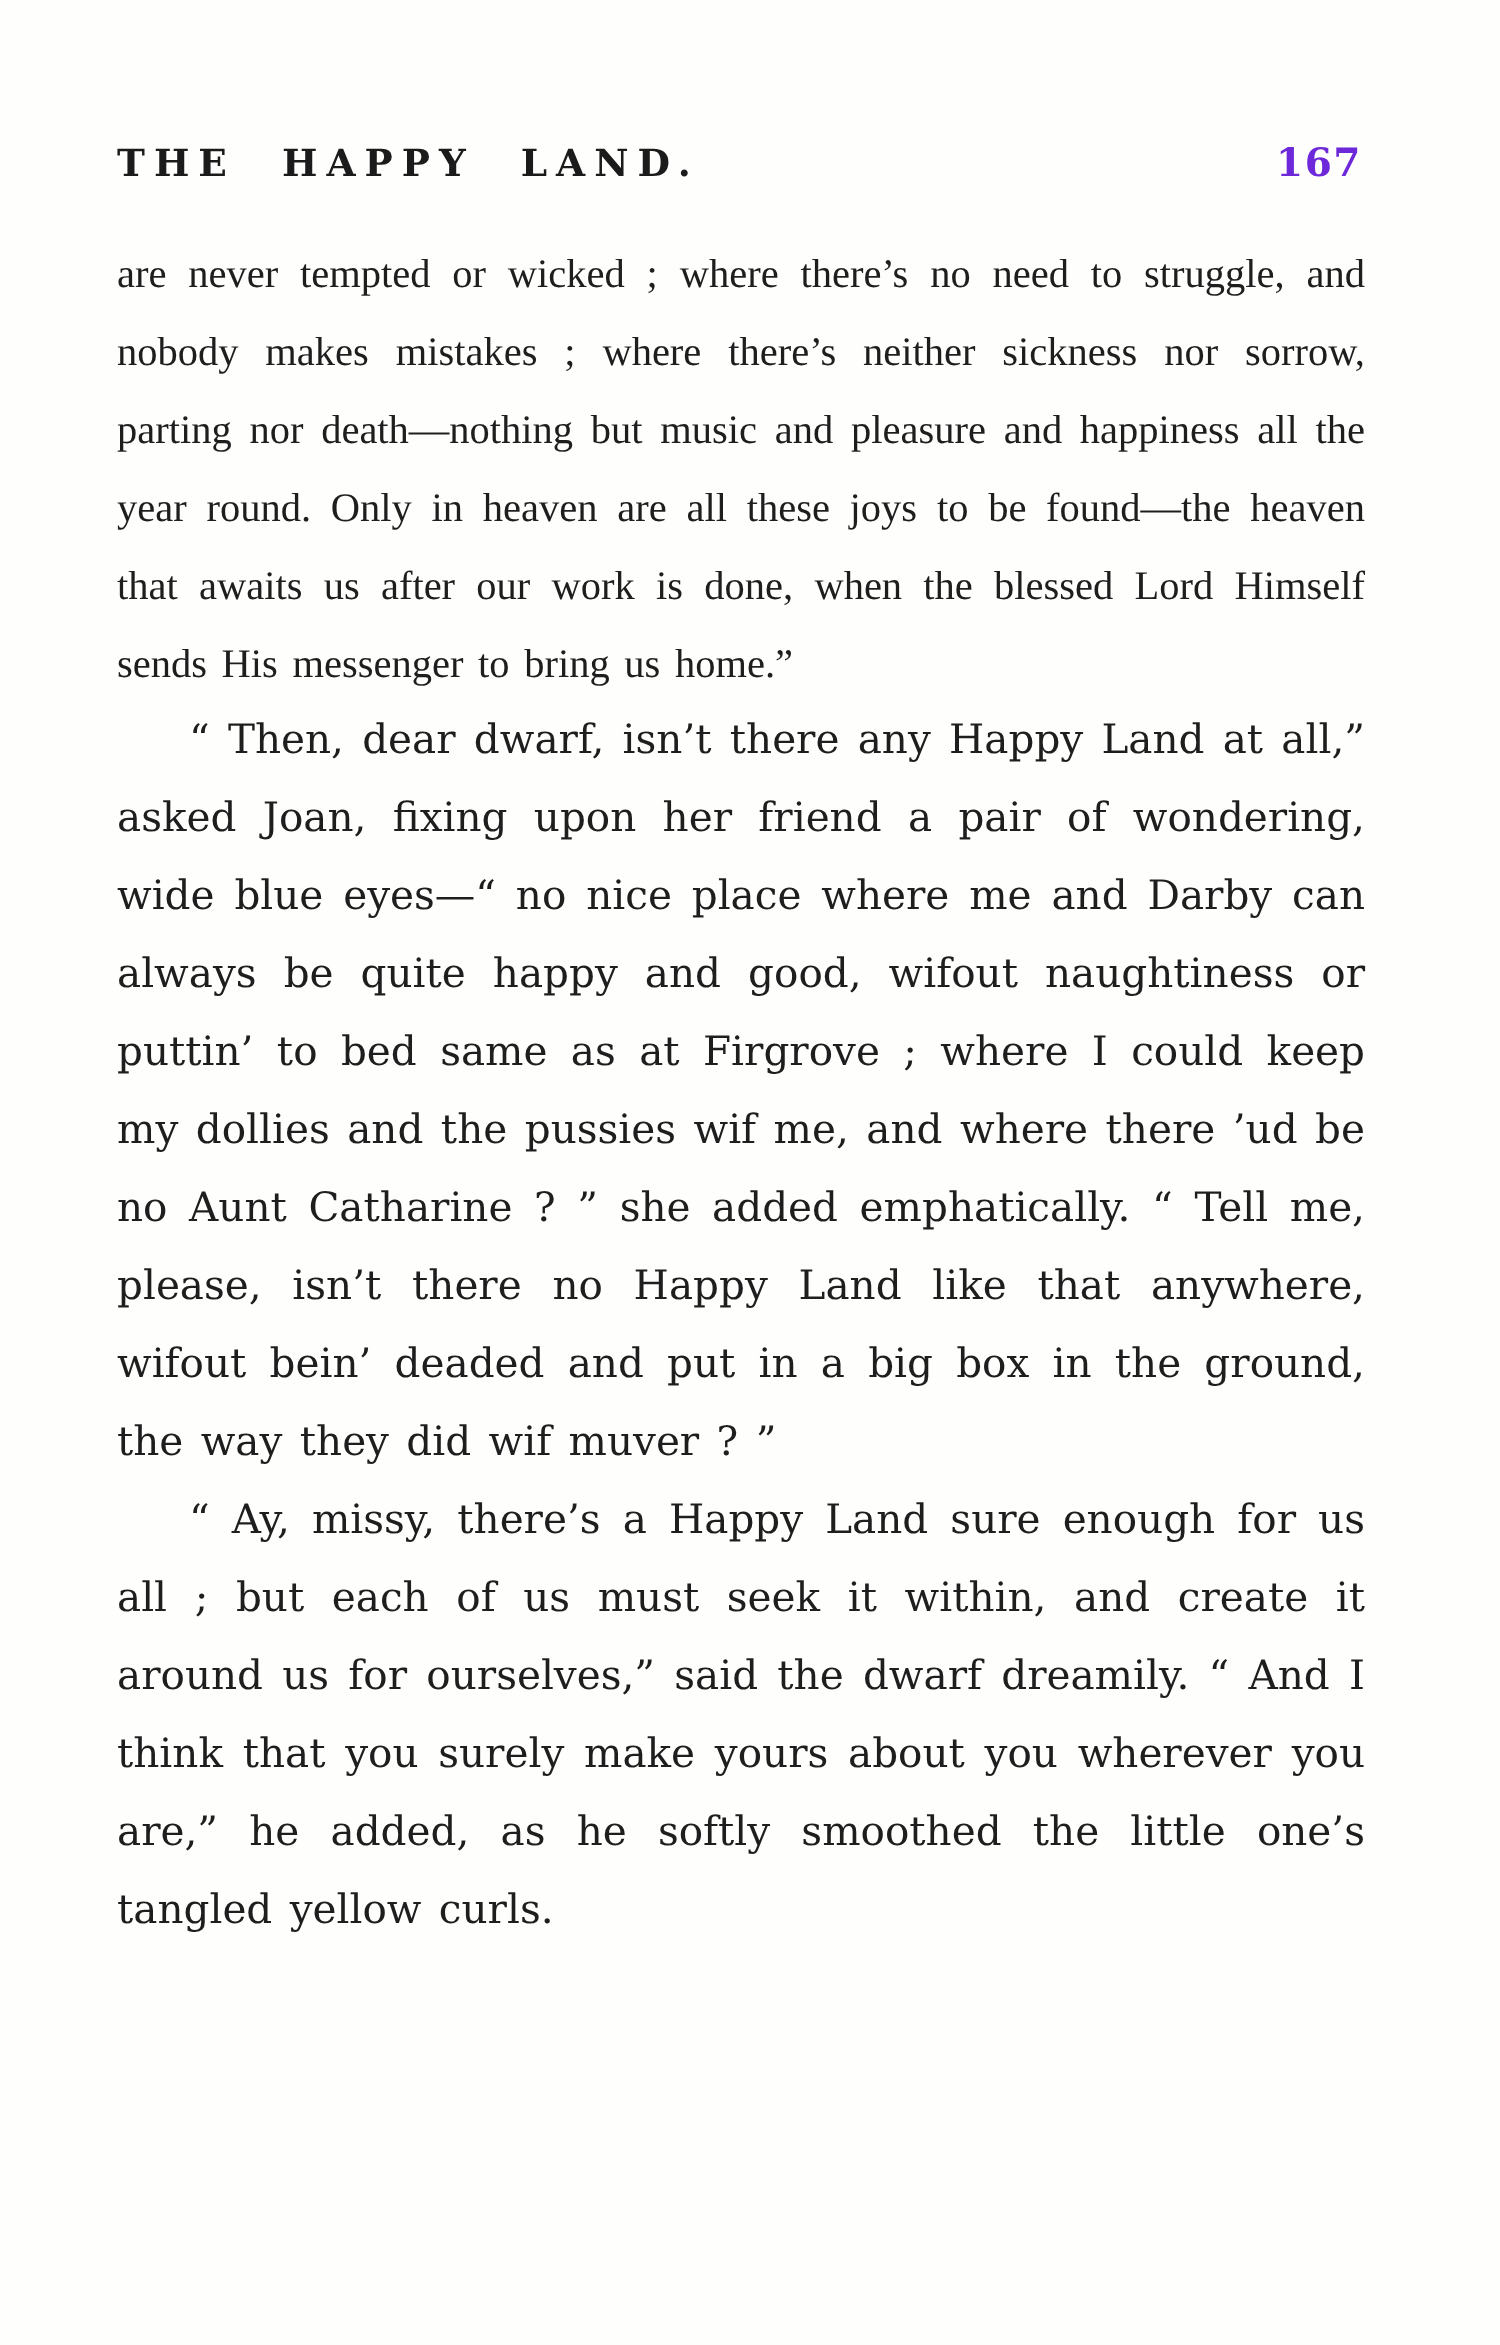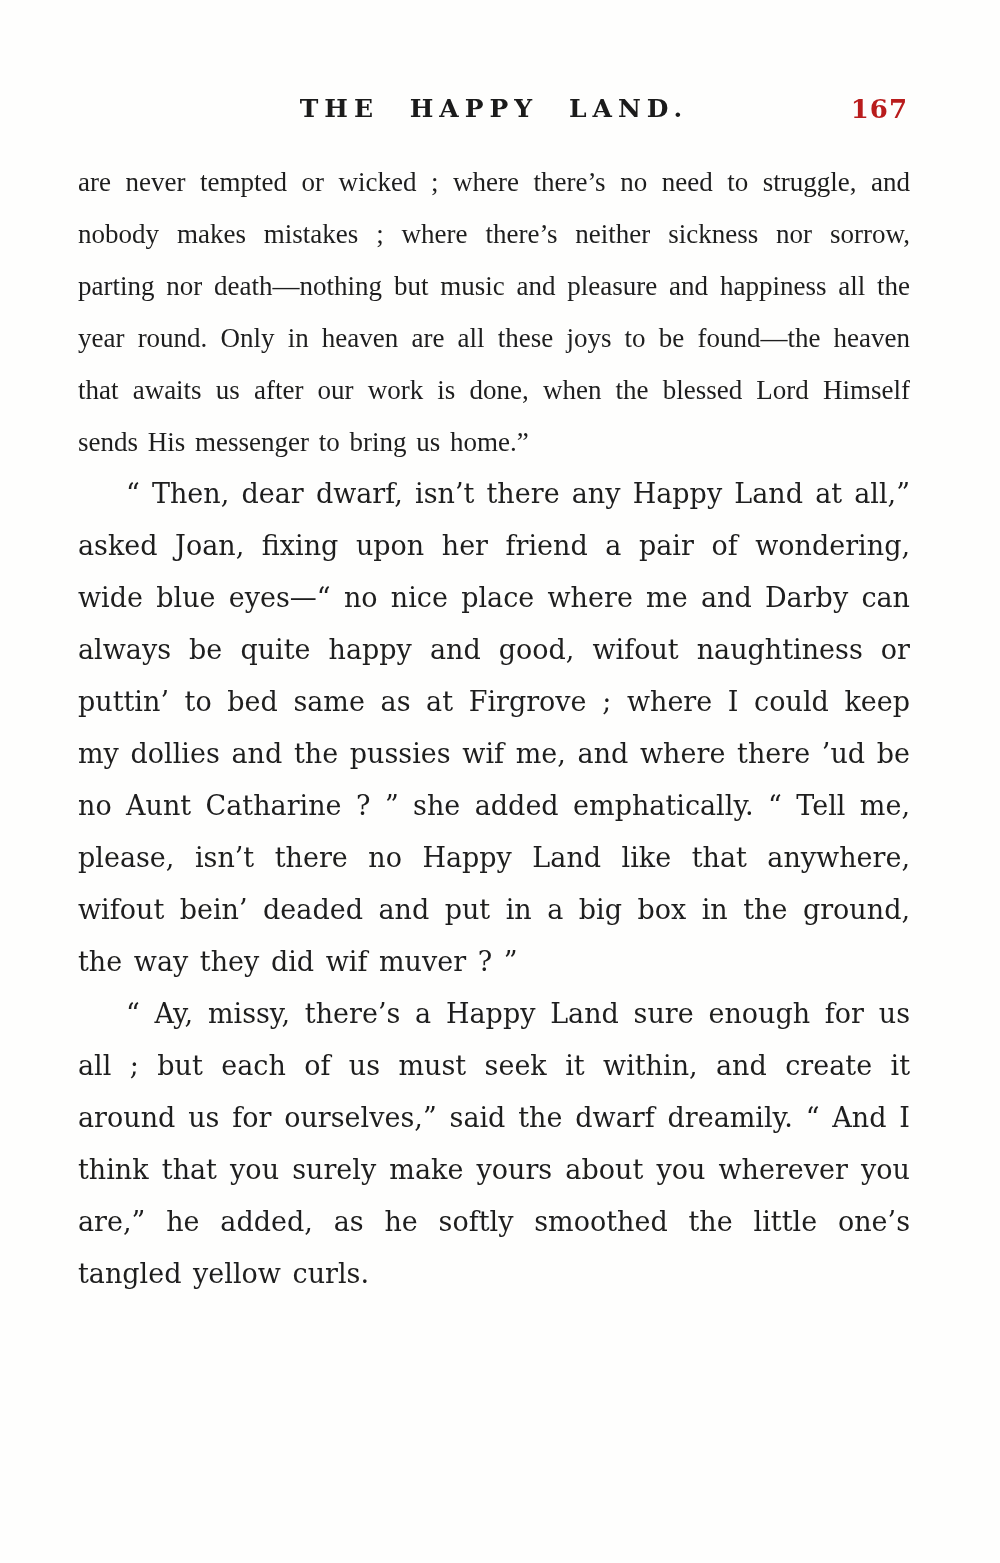--- a/index.html
+++ b/index.html
@@ -21,36 +21,35 @@
     position: absolute;
     top: 94px;
     left: 78px;
     right: 90px;
     height: 34px;
   }
   .running-title {
     position: absolute;
     left: 0;
     right: 0;
-    text-align: center;
     font-size: 25px;
     font-weight: 700;
     letter-spacing: 6px;
     word-spacing: 16px;
     color: #1b1b1b;
     white-space: nowrap;
   }
   .page-number {
     position: absolute;
     right: 2px;
     top: 0;
     font-size: 26px;
     font-weight: 700;
     letter-spacing: 1px;
-    color: #b91c1c;
+    color: #6d28d9;
   }
   .body-text {
     position: absolute;
     top: 156px;
     left: 78px;
     right: 90px;
     font-size: 27px;
     line-height: 52px;
     text-align: justify;
     color: #1e1e1e;

